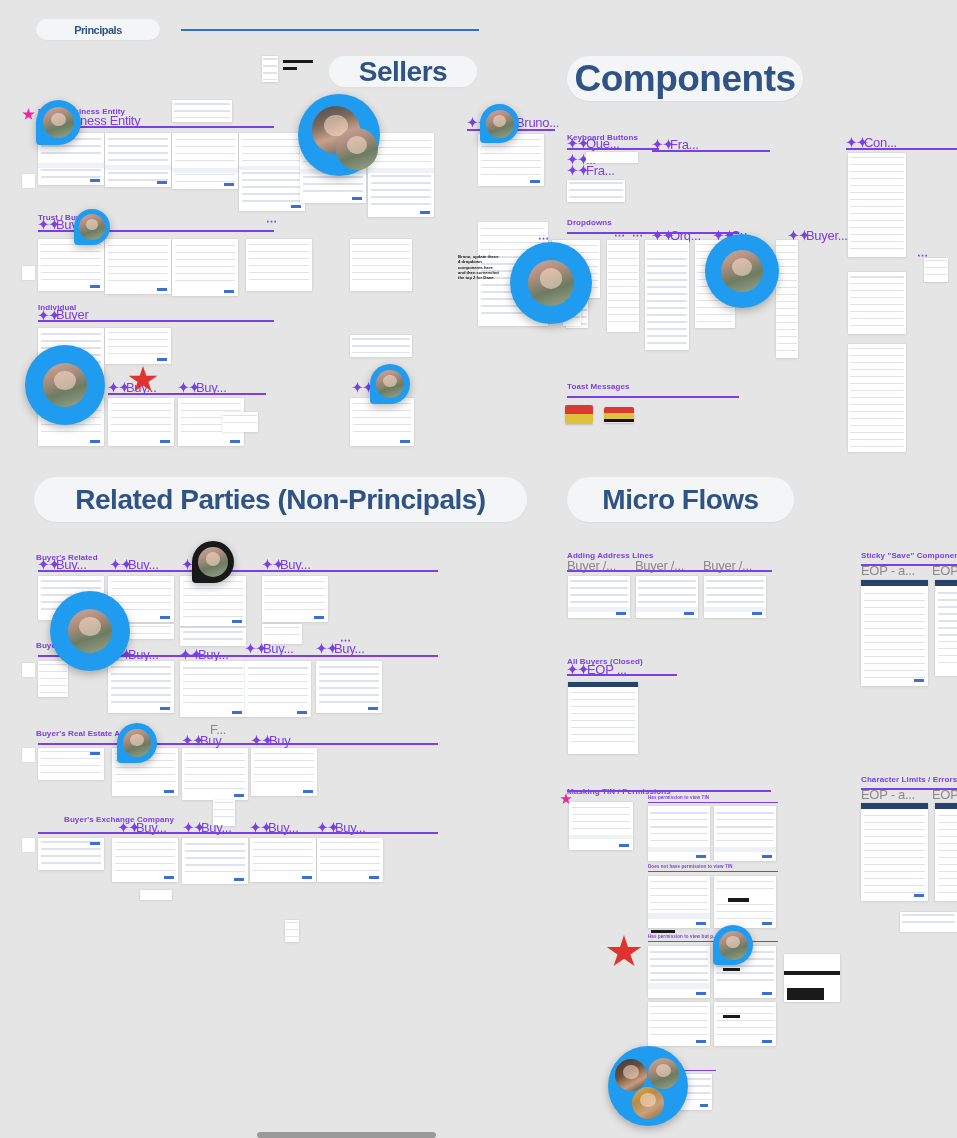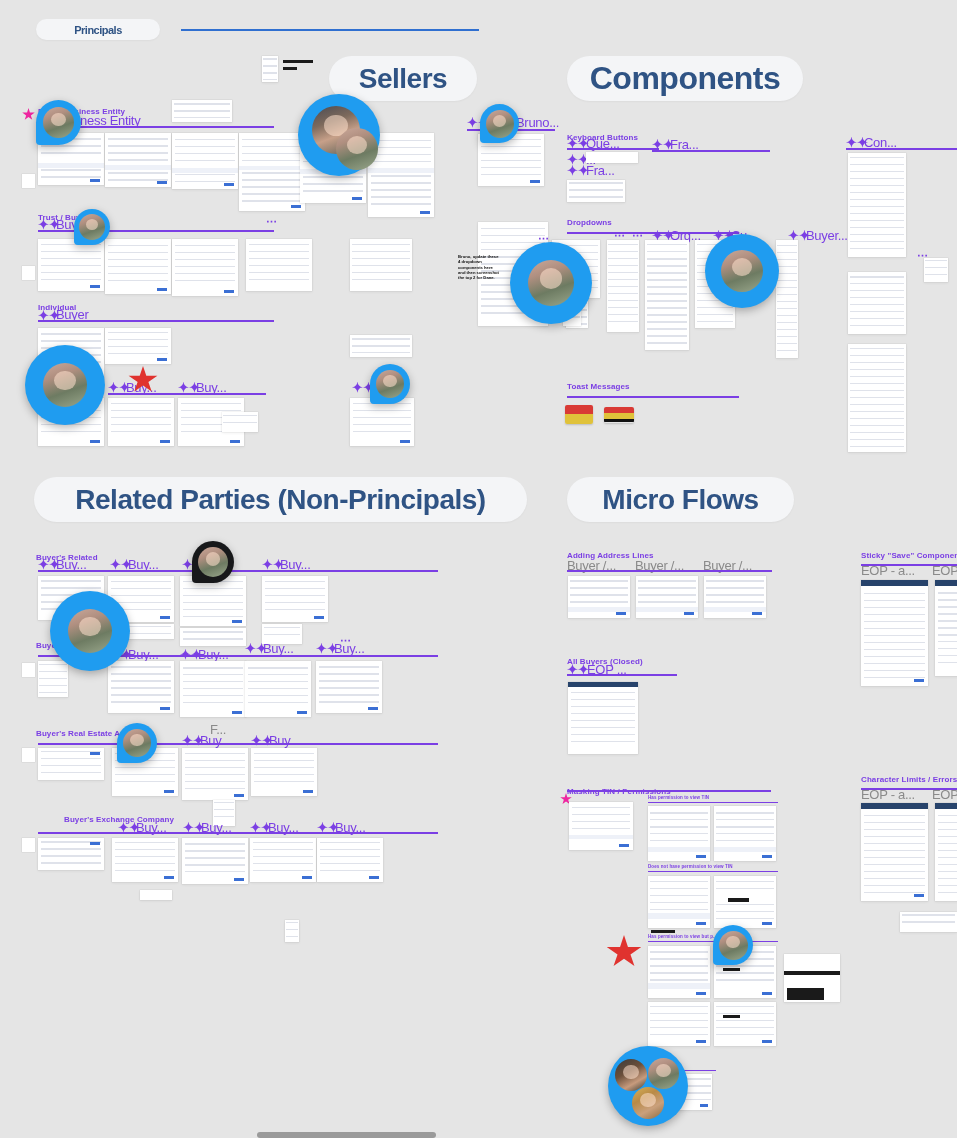--- a/index.html
+++ b/index.html
@@ -165,24 +165,24 @@
     <span>Principals</span>
   </div>
   <div class="topline" style="left:181px; top:29px; width:298px;"></div>
 
   <div class="wf" style="left:262px; top:56px; width:16px; height:26px;">
     <div class="rows" style="top:8%; height:84%;"></div>
   </div>
   <div class="blackbar" style="position:absolute;left:283px;top:60px;width:30px;height:3px;background:#1a1a1a;"></div>
   <div class="blackbar" style="position:absolute;left:283px;top:67px;width:14px;height:3px;background:#1a1a1a;"></div>
 
-  <div class="pill" style="left:329px; top:56px; width:148px; height:45px; font-size:28px;">
+  <div class="pill" style="left:329px; top:56px; width:148px; height:31px; font-size:28px;">
     <span>Sellers</span>
   </div>
-  <div class="pill" style="left:567px; top:56px; width:236px; height:45px; font-size:32px;">
+  <div class="pill" style="left:567px; top:56px; width:236px; height:45px; font-size:37px;">
     <span>Components</span>
   </div>
   <div class="pill" style="left:567px; top:477px; width:227px; height:45px; font-size:28px;">
     <span>Micro Flows</span>
   </div>
   <div class="pill" style="left:34px; top:477px; width:493px; height:45px; font-size:28px;">
     <span>Related Parties (Non-Principals)</span>
   </div>
 
   <div class="star" style="left:22px; top:108px; width:13px; height:13px; background:#ee25a0;"></div>

